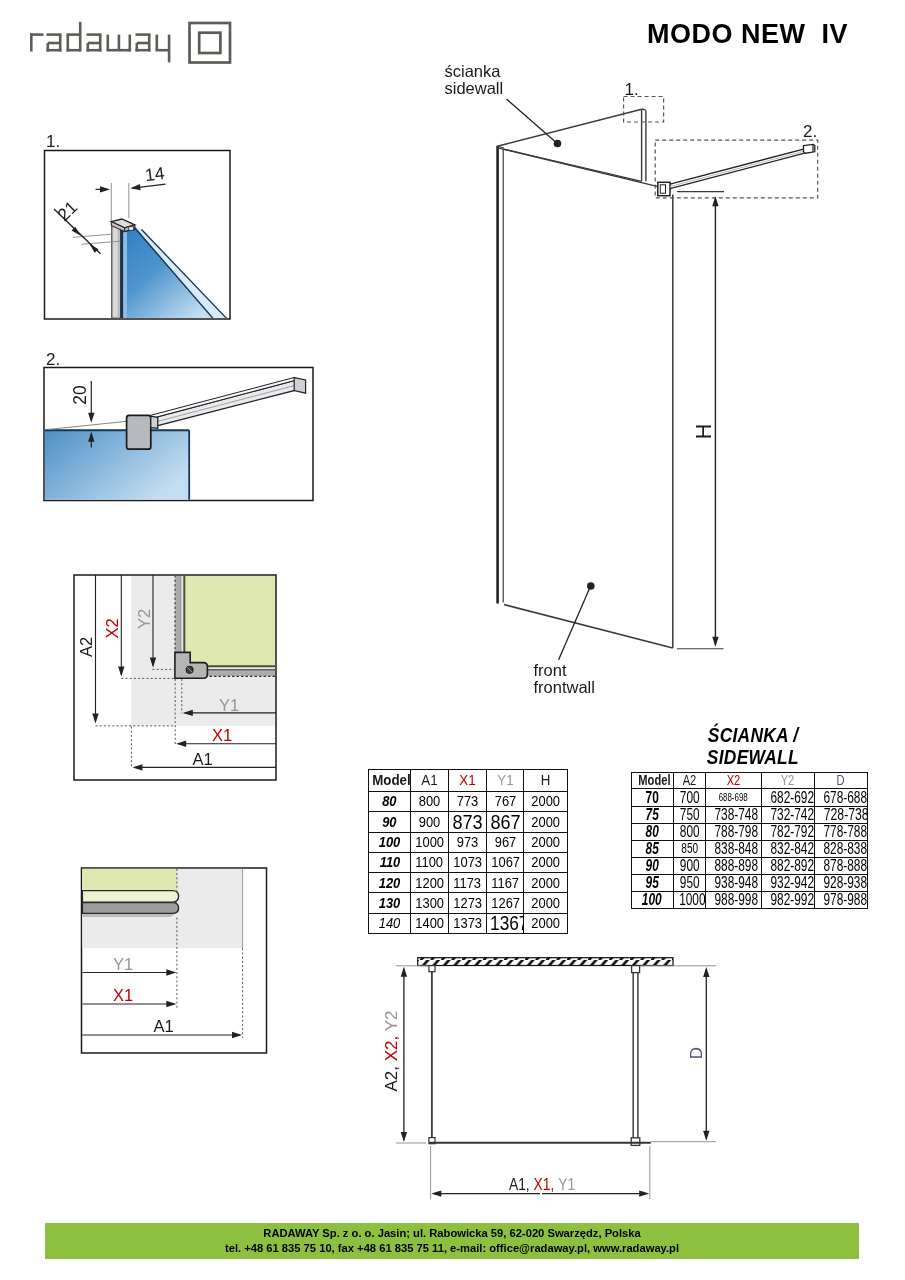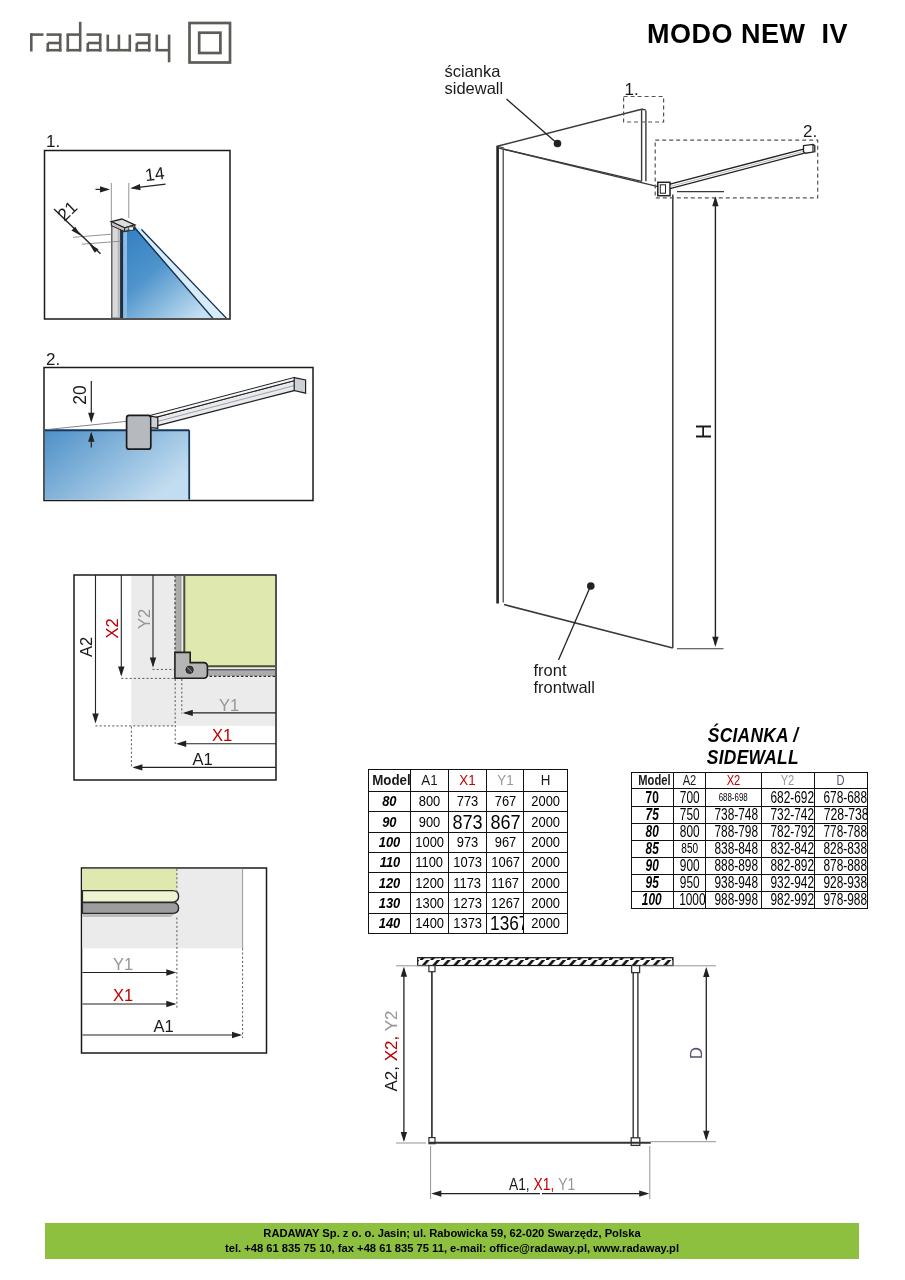--- a/index.html
+++ b/index.html
@@ -292,21 +292,21 @@
           <td style="font-size:15px"><span class="cx" style="transform:scaleX(0.86)">2000</span></td>
         </tr>
         <tr style="height:20.2px">
           <td style="font-weight:bold;font-style:italic;font-size:15px"><span class="cx" style="transform:scaleX(0.86)">130</span></td>
           <td style="font-size:15px"><span class="cx" style="transform:scaleX(0.86)">1300</span></td>
           <td style="font-size:15px"><span class="cx" style="transform:scaleX(0.86)">1273</span></td>
           <td style="font-size:15px"><span class="cx" style="transform:scaleX(0.86)">1267</span></td>
           <td style="font-size:15px"><span class="cx" style="transform:scaleX(0.86)">2000</span></td>
         </tr>
         <tr style="height:20.2px">
-          <td style="font-weight:bold;font-style:italic;font-size:15px"><span class="cx" style="transform:scaleX(0.86)">140</span></td>
+          <td style="font-weight:normal;font-style:italic;font-size:15px"><span class="cx" style="transform:scaleX(0.86)">140</span></td>
           <td style="font-size:15px"><span class="cx" style="transform:scaleX(0.86)">1400</span></td>
           <td style="font-size:15px"><span class="cx" style="transform:scaleX(0.86)">1373</span></td>
           <td style="font-size:20px"><span class="cx" style="transform:scaleX(0.86)">1367</span></td>
           <td style="font-size:15px"><span class="cx" style="transform:scaleX(0.86)">2000</span></td>
         </tr>
       </tbody>
     </table>
 <table class="dt" style="left:630.5px;top:771.9px;width:237.39999999999998px">
       <tbody>
         <tr style="height:16.6px">

